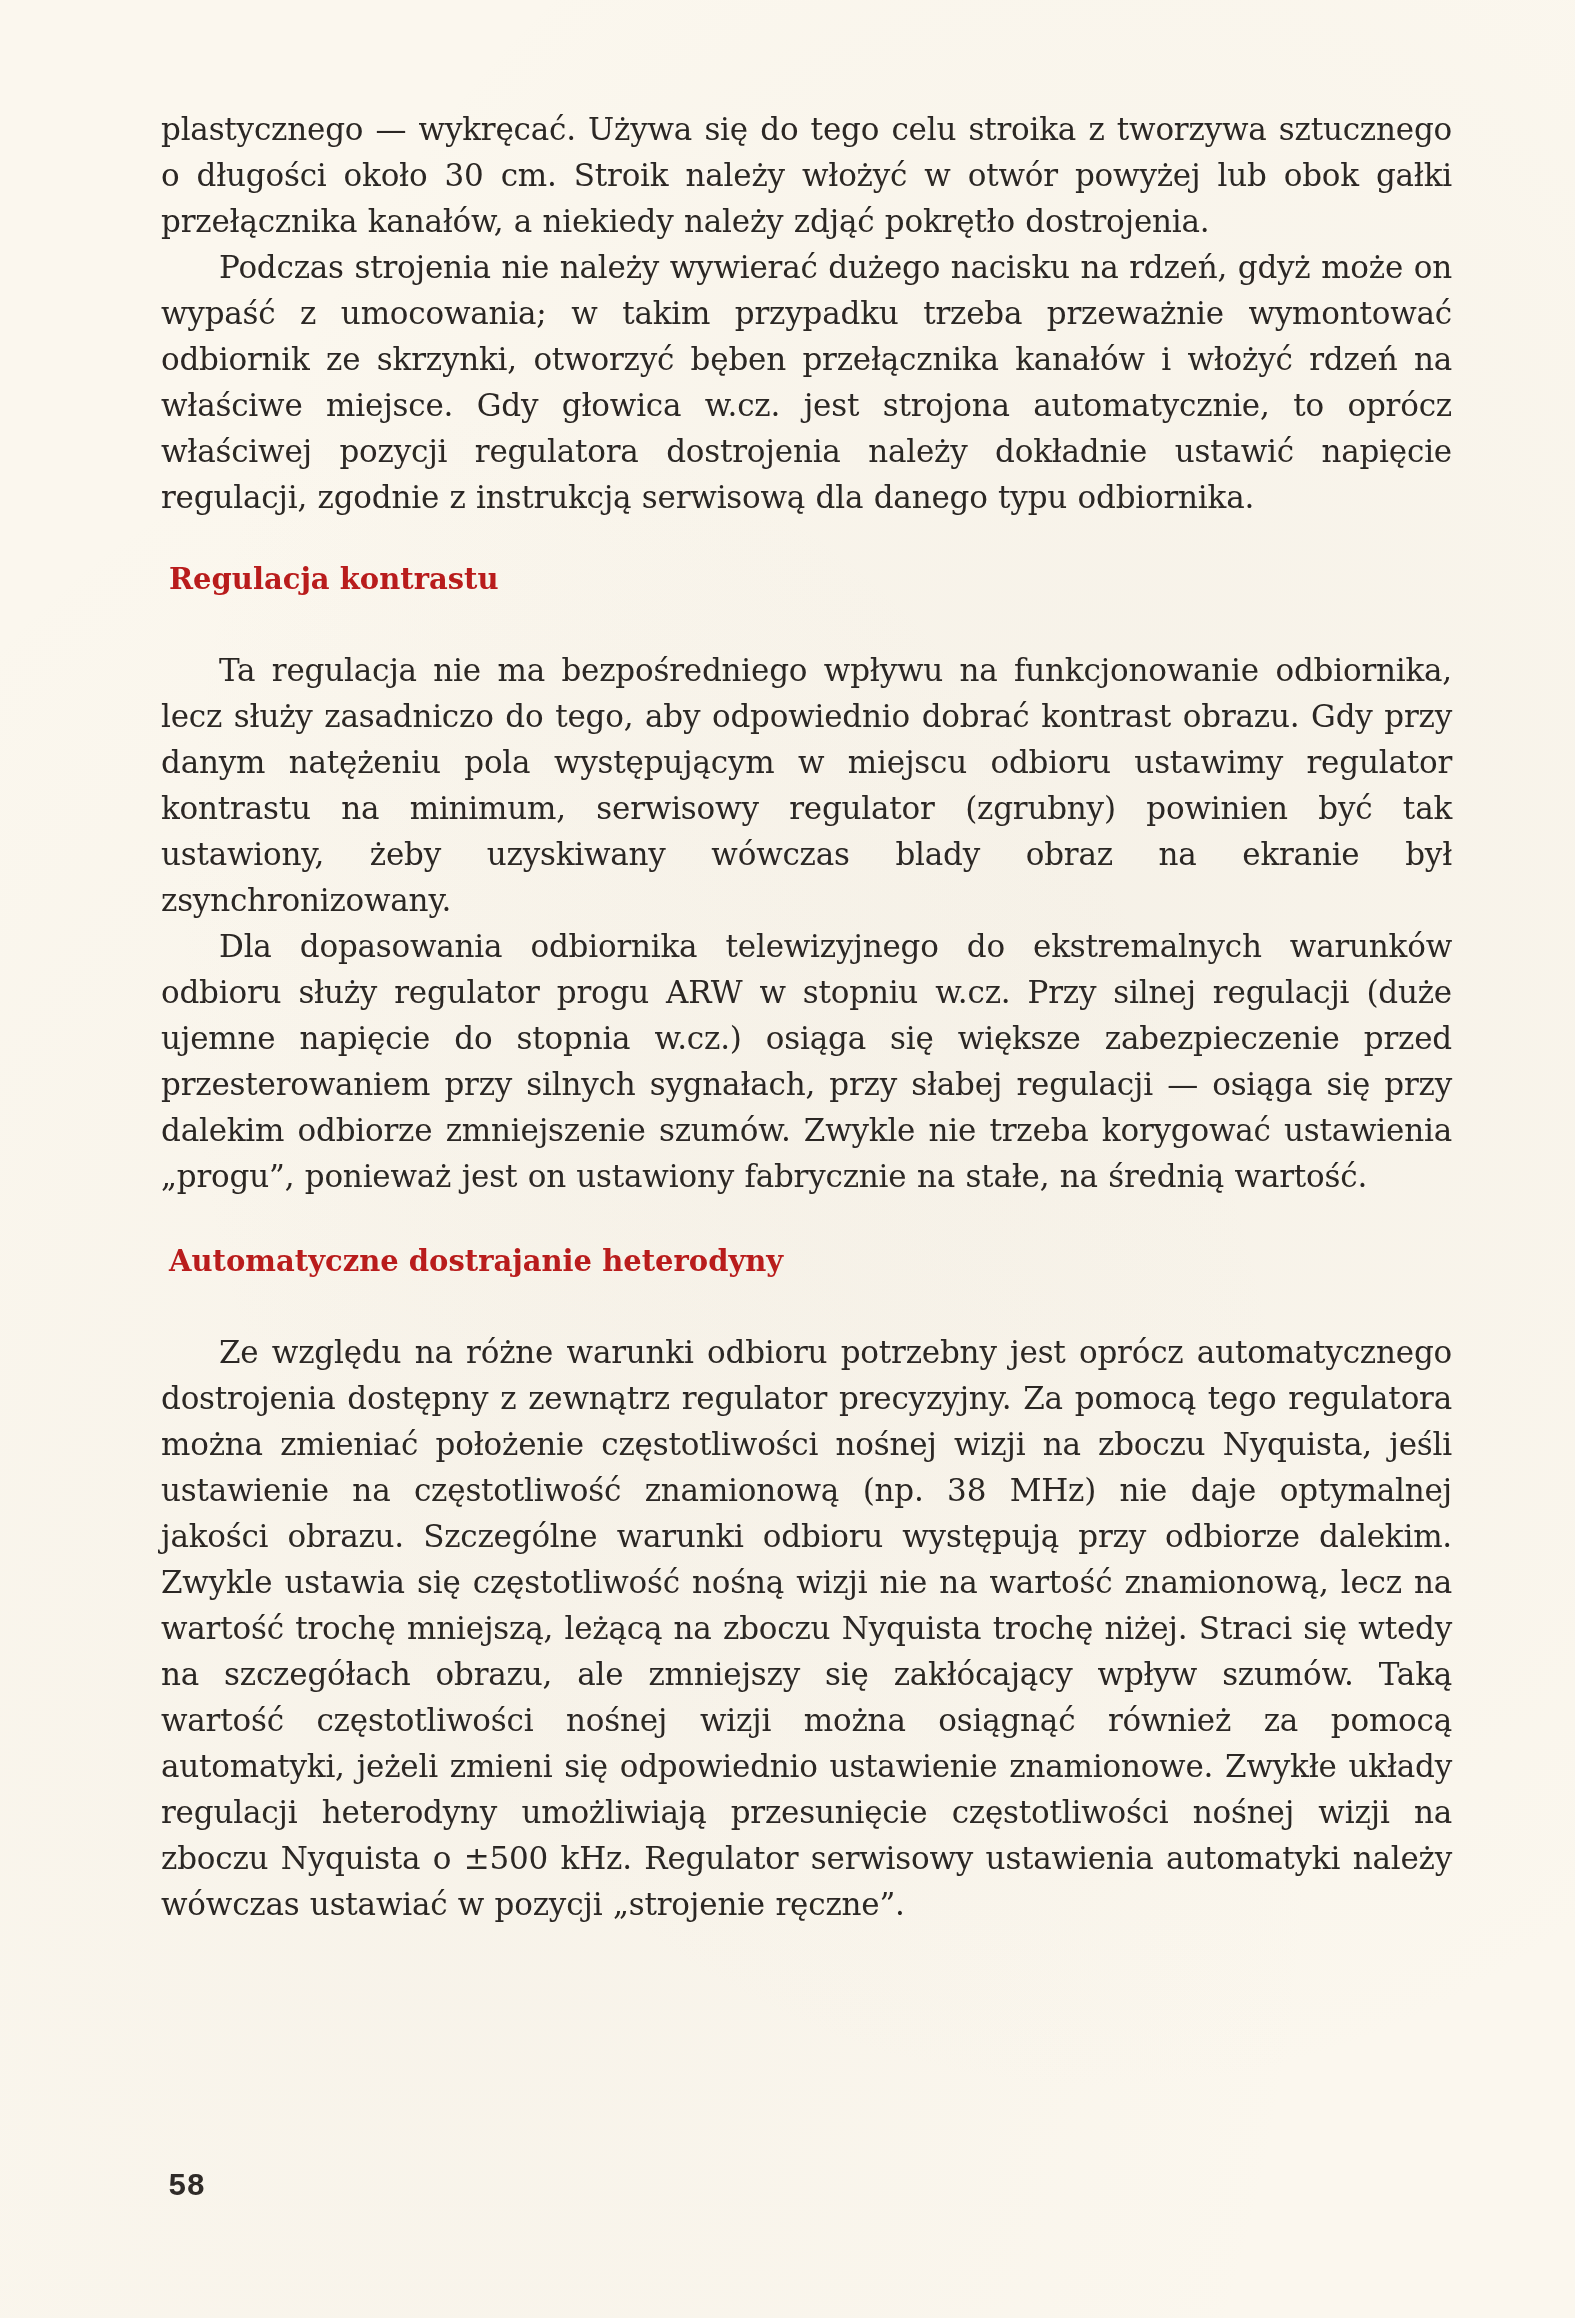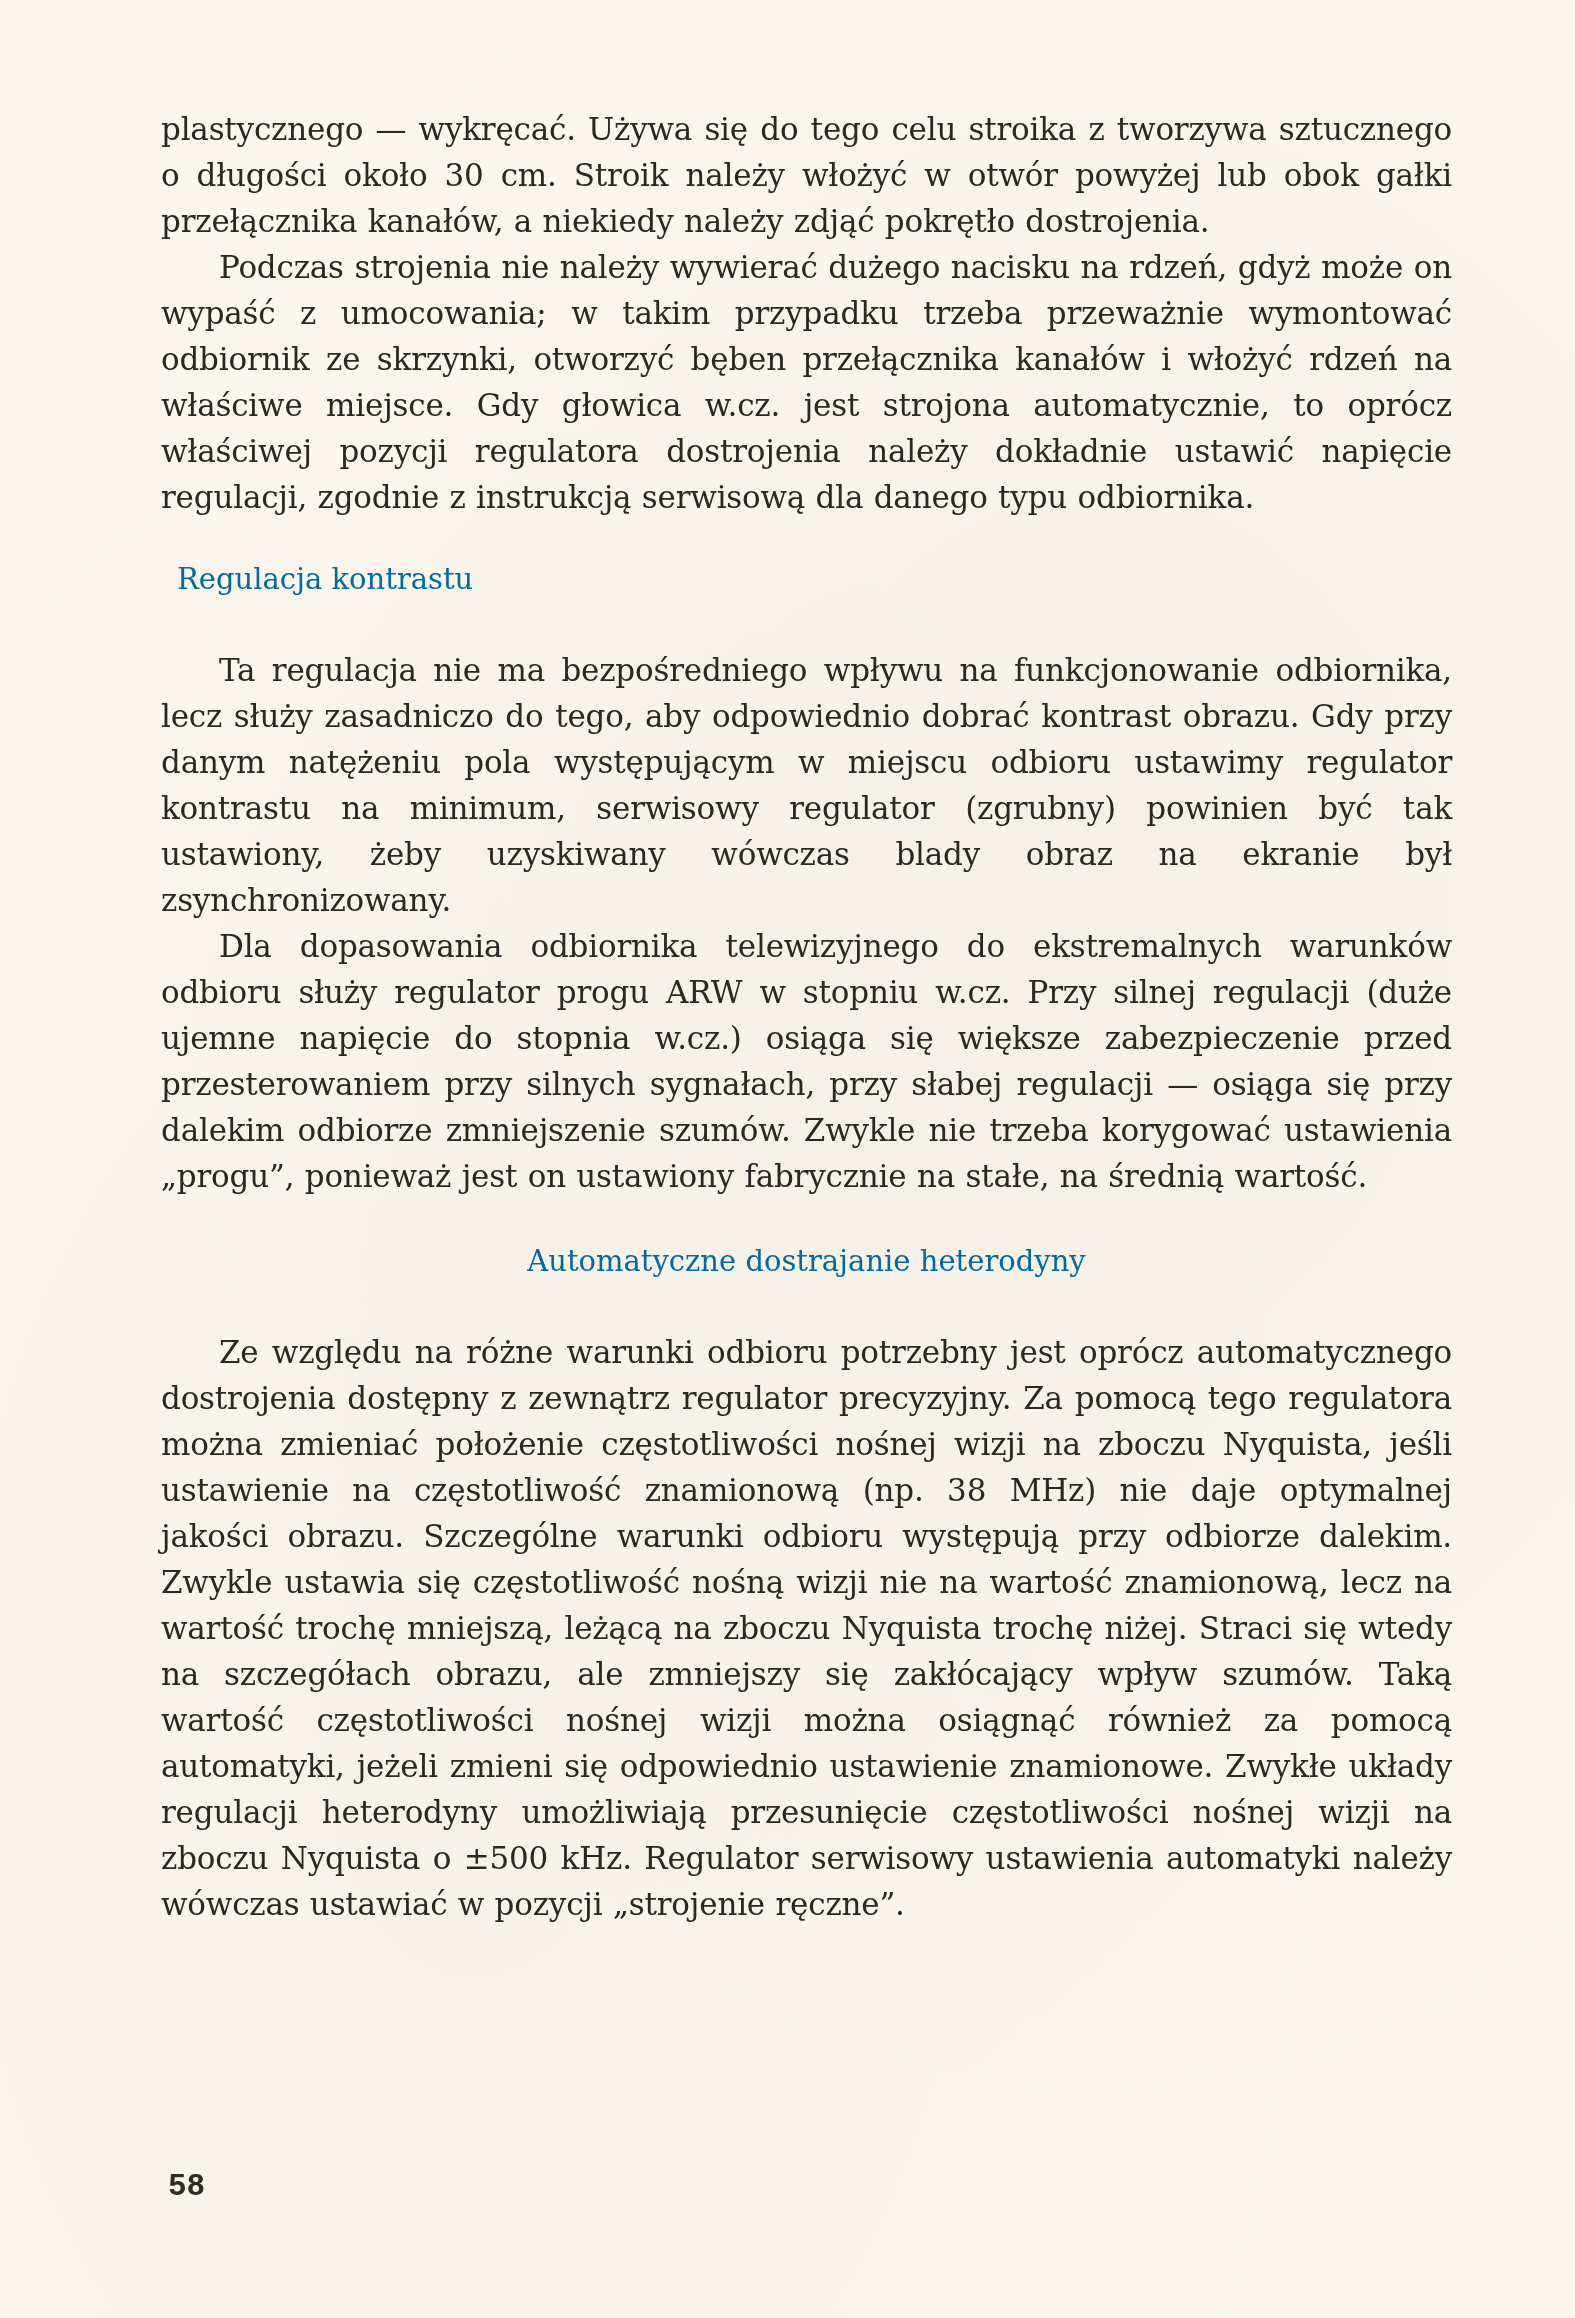--- a/index.html
+++ b/index.html
@@ -30,34 +30,33 @@
       word-spacing: 0.8px;
     }
     .para.indent {
       text-indent: 58px;
     }
     .para.first {
       margin-top: 0;
     }
     .heading {
       font-family: "DejaVu Serif", "Liberation Serif", serif;
-      font-weight: normal;
+      font-weight: bold;
       font-size: 29px;
       line-height: 37px;
-      margin: 16px;
-      color: #0369a1;
+      margin: 8px;
+      color: #b91c1c;
     }
     .heading.h-kontrast {
       margin-top: 41px;
       margin-bottom: 49px;
     }
     .heading.h-hetero {
       margin-top: 44px;
       margin-bottom: 49px;
-      text-align: center;
     }
     .page-number {
       position: absolute;
       left: 168px;
       top: 2169px;
       font-family: Liberation Mono, monospace;
       font-weight: bold;
       font-size: 31px;
       color: #2f2b28;
     }

